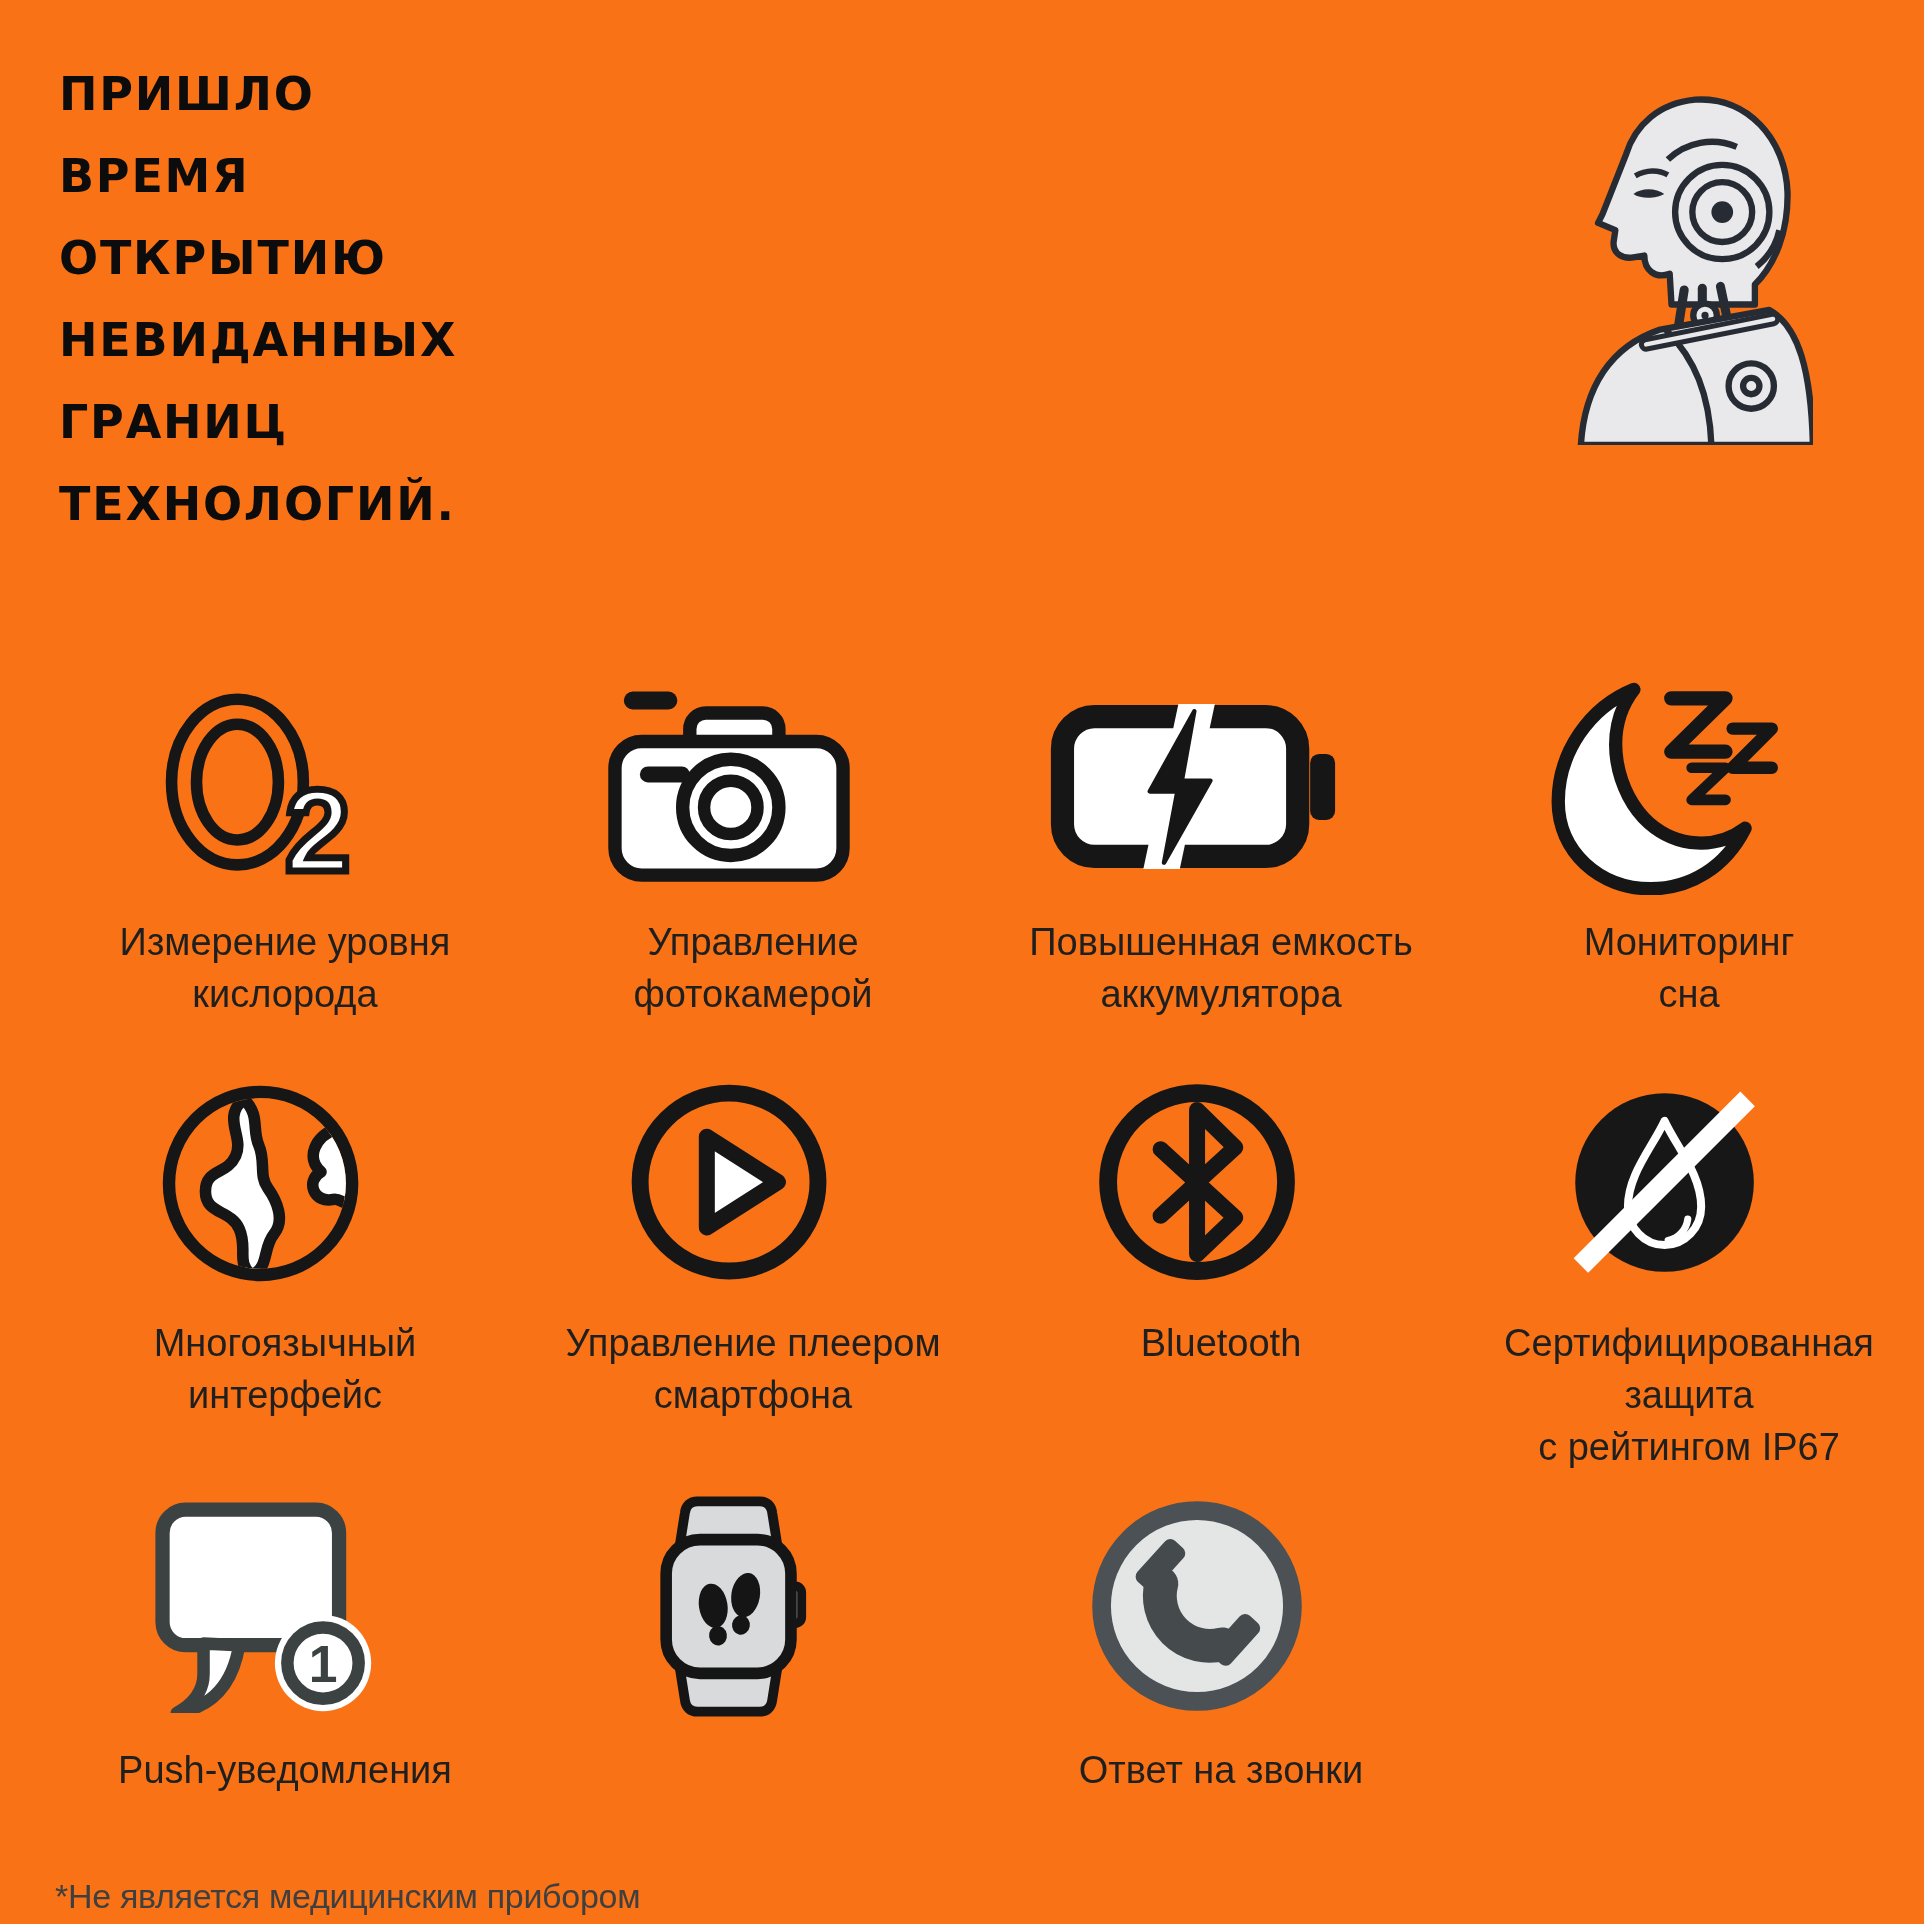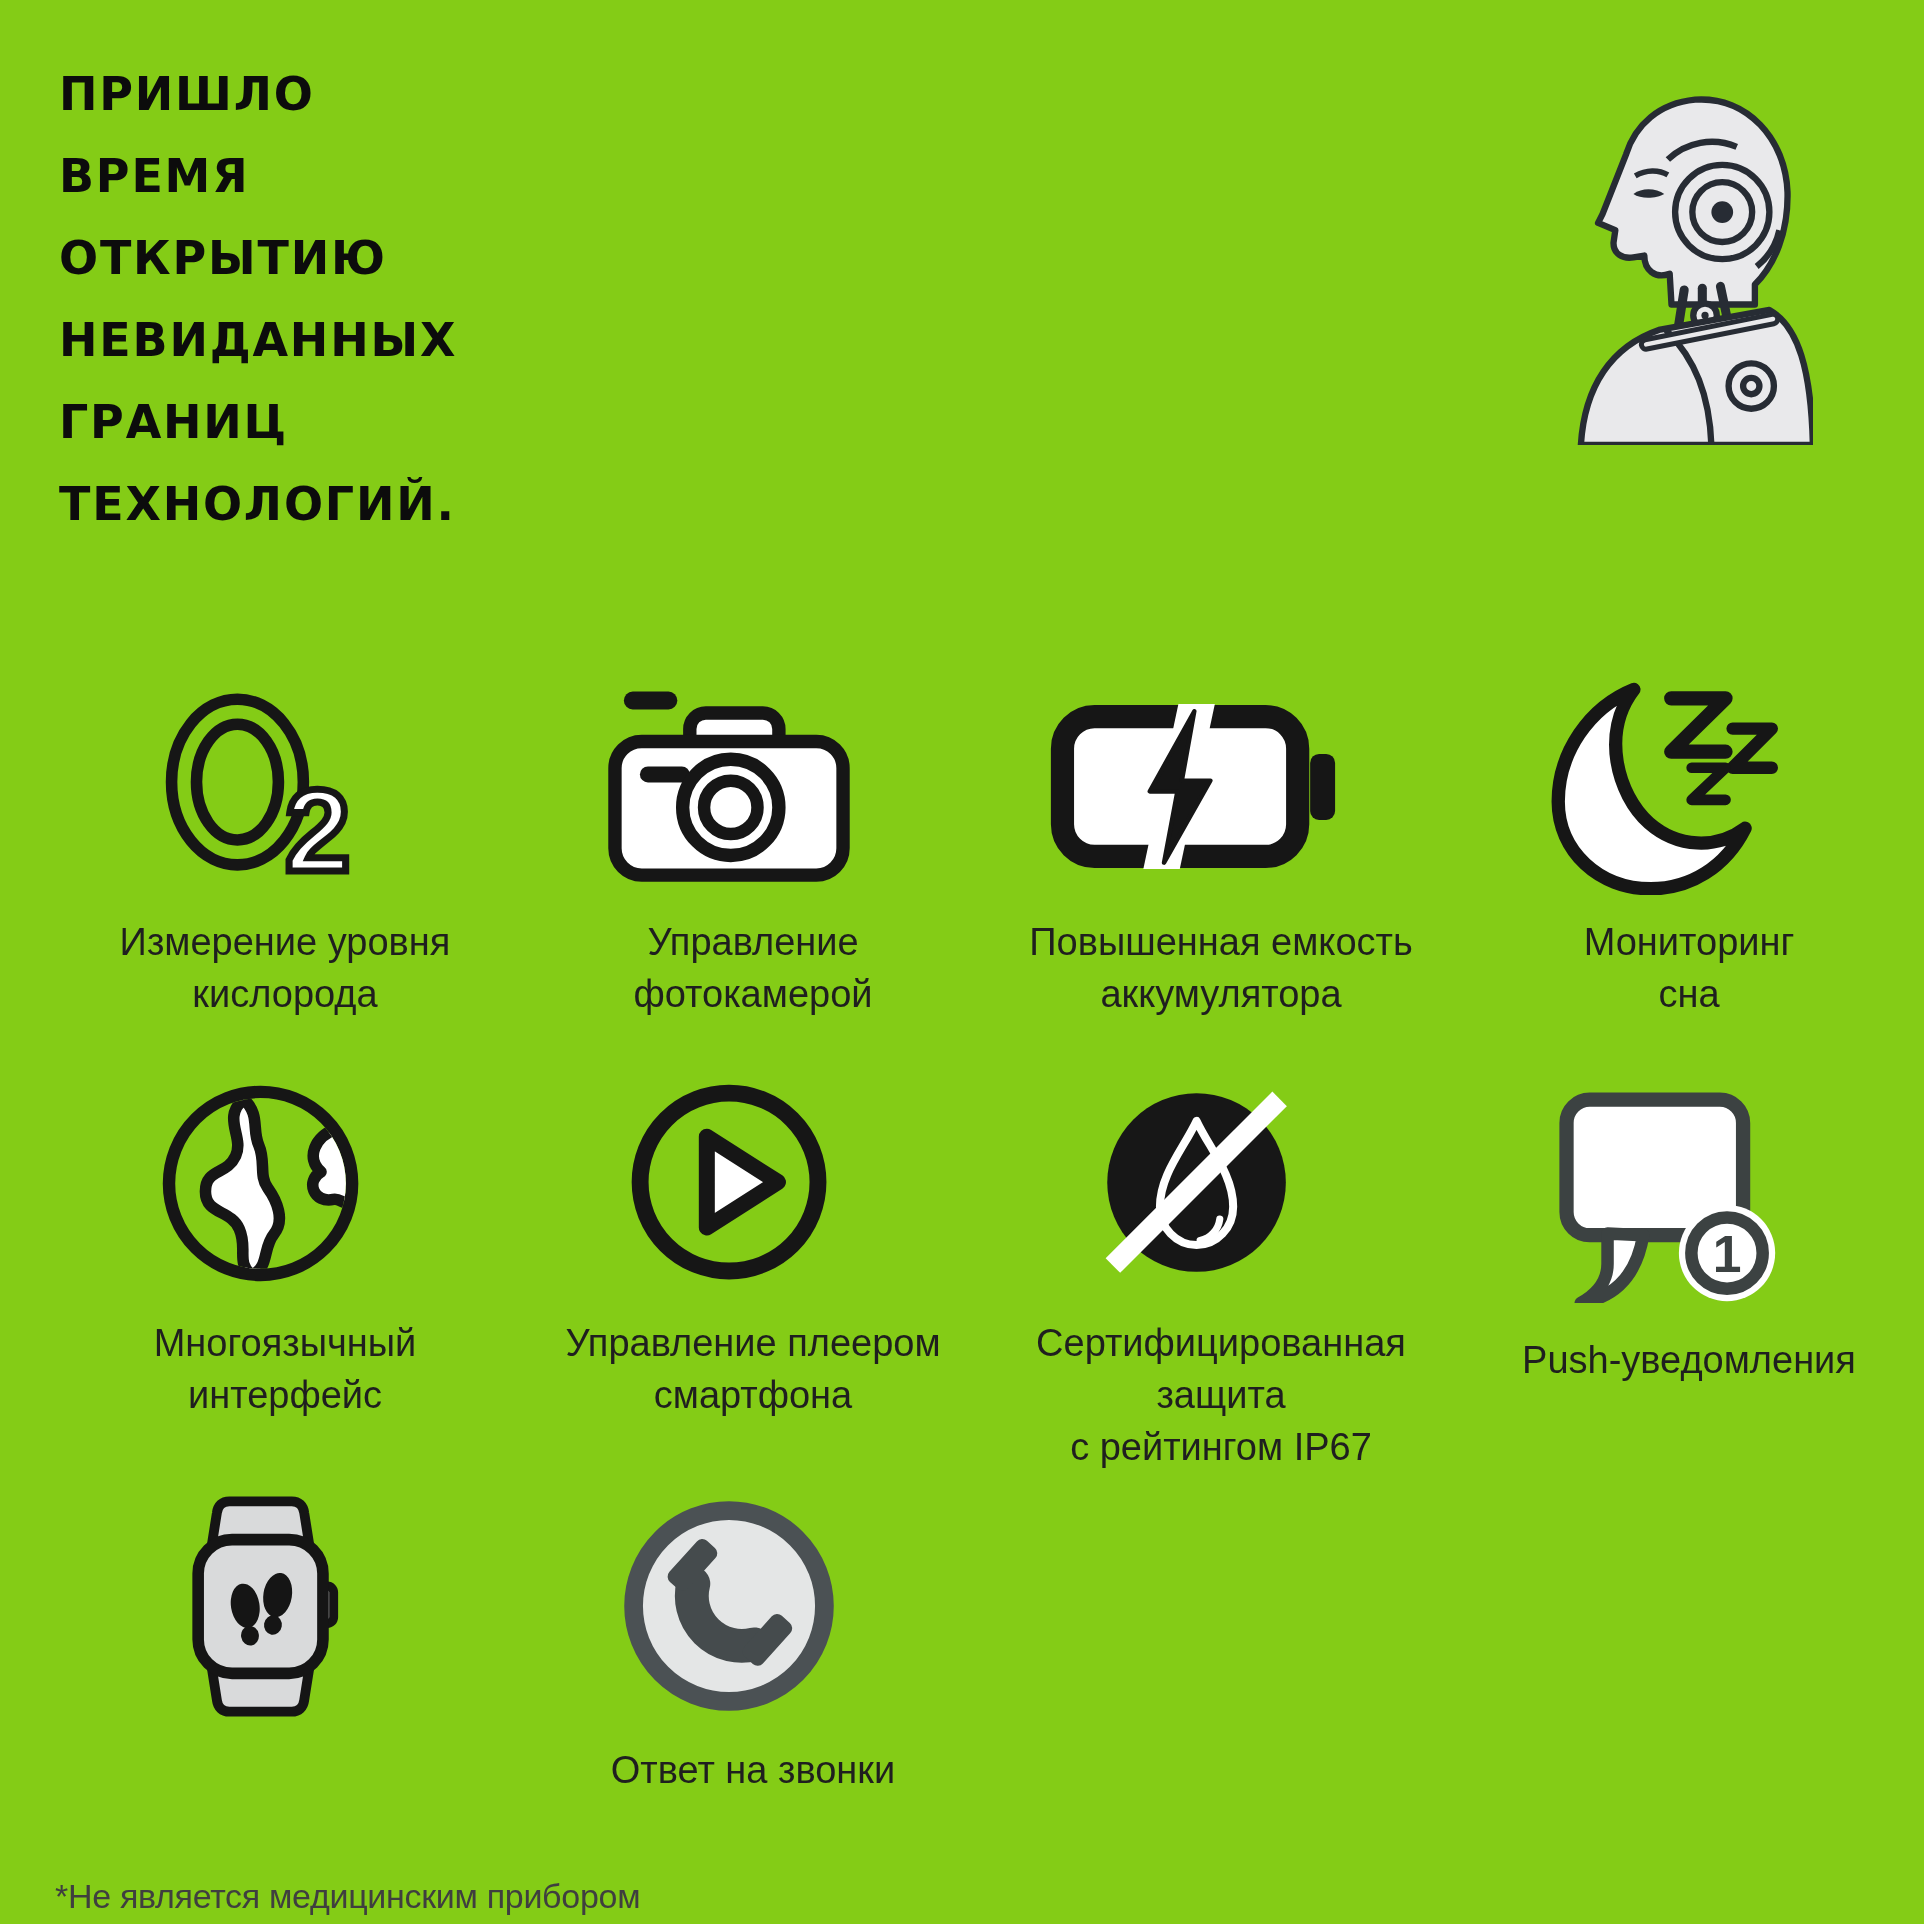--- a/index.html
+++ b/index.html
@@ -1,17 +1,17 @@
 <!DOCTYPE html>
 <html style="font-size:14.3px"><head>
 <meta charset="utf-8">
 <style>
   html,body{margin:0;padding:0;background:#ffffff;}
   body{width:1925px;height:1925px;font-family:"Liberation Sans",sans-serif;}
-  .canvas{position:relative;width:1925px;height:1925px;background:#84cc16;overflow:hidden;}
+  .canvas{position:relative;width:1925px;height:1925px;background:#f97316;overflow:hidden;}
 
   .headline{
     position:absolute;left:59px;top:53px;
     font-family:"DejaVu Sans",sans-serif;
     font-weight:700;font-size:46px;line-height:82px;letter-spacing:1.8px;
     color:#0c0c0c;white-space:pre-line;
   }
 
   .hero{position:absolute;left:1559px;top:87px;width:254px;height:358px;}
 
@@ -152,20 +152,29 @@
       <div class="iconbox">
         <svg width="209" height="209" viewBox="0 0 235 235">
           <circle cx="117" cy="117" r="100" fill="none" stroke="#161616" stroke-width="19"></circle>
           <path d="M92,66 L172,117 L92,168 Z" fill="#ffffff" stroke="#161616" stroke-width="18" stroke-linejoin="round"></path>
         </svg>
       </div>
       <div class="label">Управление плеером
 смартфона</div>
     </div>
 
+    <div class="cell r2">
+      <div class="iconbox">
+        <svg width="209" height="209" viewBox="0 0 235 235">
+          <circle cx="117" cy="117" r="100" fill="none" stroke="#161616" stroke-width="20"></circle>
+          <path d="M76,80 L160,157 L117,198 L117,36 L160,78 L76,155" fill="none" stroke="#161616" stroke-width="18" stroke-linecap="round" stroke-linejoin="round"></path>
+        </svg>
+      </div>
+      <div class="label">Bluetooth</div>
+    </div>
 
     <div class="cell r2">
       <div class="iconbox">
         <svg width="192" height="192" viewBox="0 0 215 215">
           <circle cx="107" cy="107" r="100" fill="#171717"></circle>
           <path d="M107,38 C93,68 66,98 66,134 A41,43 0 0 0 148,134 C148,98 121,68 107,38 Z" fill="none" stroke="#ffffff" stroke-width="9" stroke-linejoin="round"></path>
           <path d="M133,148 A28,28 0 0 1 111,172" fill="none" stroke="#ffffff" stroke-width="8" stroke-linecap="round"></path>
           <rect x="95" y="-25" width="23" height="264" fill="#ffffff" transform="rotate(45 107 107)"></rect>
         </svg>
       </div>

